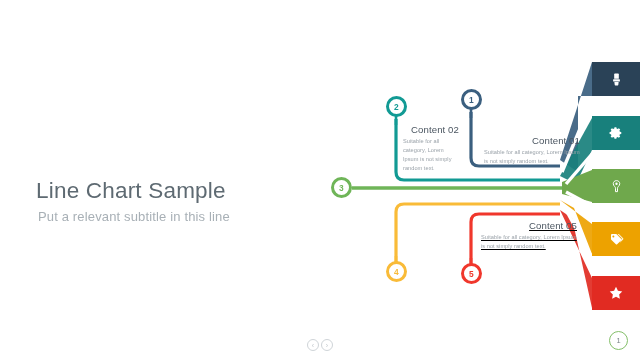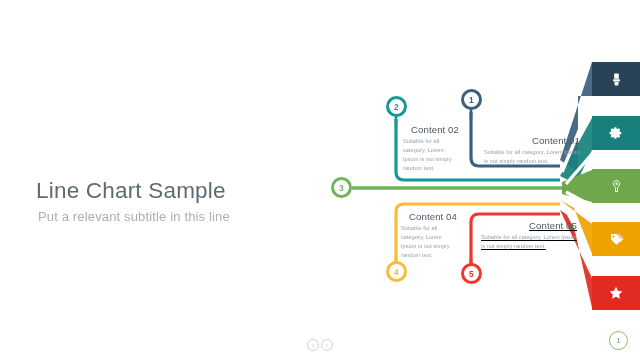--- a/index.html
+++ b/index.html
@@ -206,24 +206,20 @@
     <p class="content-head">Content 01</p>
     <p class="content-body">Suitable for all category, Lorem Ipsum is not simply random text.</p>
   </div>
 
   <div class="content-block" id="block-02">
     <p class="content-head">Content 02</p>
     <p class="content-body">Suitable for all category, Lorem Ipsum is not simply random text.</p>
   </div>
 
 
-  <div class="content-block" id="block-04">
-    <p class="content-head">Content 04</p>
-    <p class="content-body">Suitable for all category, Lorem Ipsum is not simply random text.</p>
-  </div>
 
   <div class="content-block" id="block-05">
     <p class="content-head">Content 05</p>
     <p class="content-body">Suitable for all category, Lorem Ipsum is not simply random text.</p>
   </div>
 
   <div class="marker" id="marker-1">1</div>
   <div class="marker" id="marker-2">2</div>
   <div class="marker" id="marker-3">3</div>
   <div class="marker" id="marker-4">4</div>

